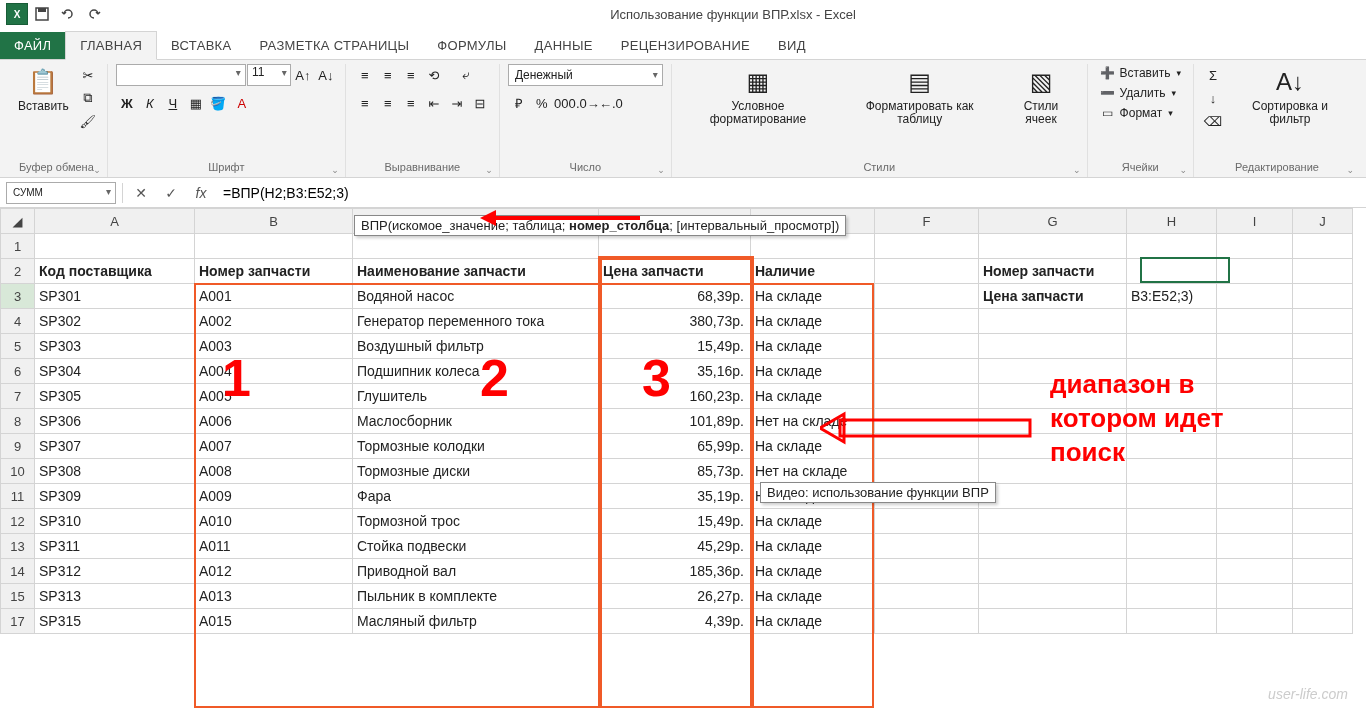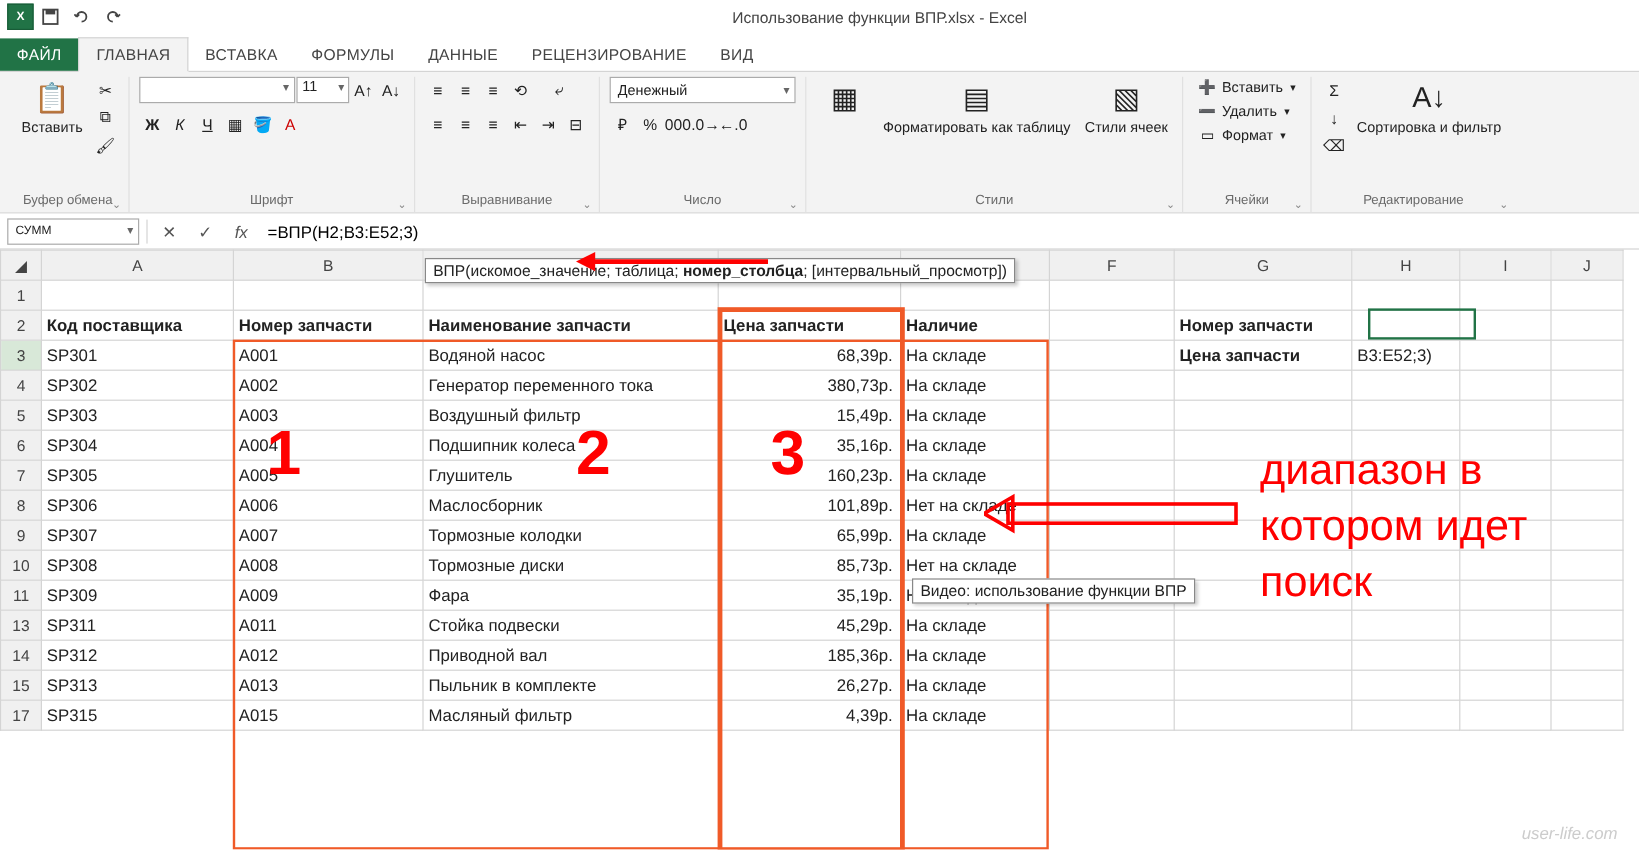--- a/index.html
+++ b/index.html
@@ -44,21 +44,21 @@
 .sheet th.rowhdr.active { background: #d8e8d8; }
 .colA { width: 160px; } .colB { width: 158px; } .colC { width: 246px; } .colD { width: 152px; } .colE { width: 124px; } .colF { width: 104px; } .colG { width: 148px; } .colH { width: 90px; } .colI { width: 76px; } .colJ { width: 60px; }
 .sheet td.num { text-align: right; padding-right: 6px; }
 .sheet td.hdr { font-weight: bold; }
 .sel-range { position: absolute; border: 2px solid #f05a28; pointer-events: none; }
 .sel-col { position: absolute; border: 4px solid #f05a28; pointer-events: none; }
 .active-cell { position: absolute; border: 2px solid #217346; pointer-events: none; }
 .tooltip { position: absolute; background: #fff; border: 1px solid #888; padding: 2px 6px; font-size: 13px; box-shadow: 2px 2px 3px rgba(0,0,0,.2); }
 .func-hint { position: absolute; background: #fff; border: 1px solid #888; padding: 2px 6px; font-size: 13px; box-shadow: 2px 2px 3px rgba(0,0,0,.2); }
 .anno-num { position: absolute; color: #f00; font-size: 52px; font-weight: bold; pointer-events: none; }
-.anno-text { position: absolute; color: #f00; font-size: 36px; font-weight: normal; line-height: 1.3; pointer-events: none; }
+.anno-text { position: absolute; color: #f00; font-size: 26px; font-weight: bold; line-height: 1.3; pointer-events: none; }
 .anno-arrow { position: absolute; pointer-events: none; }
 .watermark { position: absolute; right: 18px; bottom: 6px; color: #ccc; font-size: 14px; font-style: italic; text-shadow: 0 0 2px #fff; }
 .menu-item { display: flex; align-items: center; gap: 4px; padding: 1px 4px; font-size: 12px; }
 .menu-item .mi-ico { width: 16px; height: 16px; display: inline-flex; align-items: center; justify-content: center; font-size: 12px; }
 svg { display: block; }
 </style>
 </head>
 <body>
 
 <div class="titlebar">
@@ -83,20 +83,21 @@
         </svg>
       </div>
   </div>
   <div class="title">Использование функции ВПР.xlsx - Excel</div>
 </div>
 
 <div class="tabs">
   <div class="tab file">ФАЙЛ</div>
   <div class="tab active">ГЛАВНАЯ</div>
   <div class="tab">ВСТАВКА</div>
+  <div class="tab">РАЗМЕТКА СТРАНИЦЫ</div>
   <div class="tab">ФОРМУЛЫ</div>
   <div class="tab">ДАННЫЕ</div>
   <div class="tab">РЕЦЕНЗИРОВАНИЕ</div>
   <div class="tab">ВИД</div>
 </div>
 
 <div class="ribbon">
 
   <div class="group">
     <div class="group-body">
@@ -172,20 +173,21 @@
         <div class="small-btn">←.0</div>
       </div>
     </div>
     <div class="group-label">Число</div>
   </div>
 
   <div class="group">
     <div class="group-body">
       <div class="big-btn">
         <div class="ico">▦</div>
+        <div class="lbl">Условное форматирование</div>
       </div>
       <div class="big-btn">
         <div class="ico">▤</div>
         <div class="lbl">Форматировать как таблицу</div>
       </div>
       <div class="big-btn">
         <div class="ico">▧</div>
         <div class="lbl">Стили ячеек</div>
       </div>
     </div>
@@ -408,20 +410,33 @@
           <td>Фара</td>
           <td class="num">35,19р.</td>
           <td>На складе</td>
           <td></td>
           <td></td>
           <td></td>
           <td></td>
           <td></td>
         </tr>
         <tr>
+          <th class="rowhdr">12</th>
+          <td>SP310</td>
+          <td>A010</td>
+          <td>Тормозной трос</td>
+          <td class="num">15,49р.</td>
+          <td>На складе</td>
+          <td></td>
+          <td></td>
+          <td></td>
+          <td></td>
+          <td></td>
+        </tr>
+        <tr>
           <th class="rowhdr">13</th>
           <td>SP311</td>
           <td>A011</td>
           <td>Стойка подвески</td>
           <td class="num">45,29р.</td>
           <td>На складе</td>
           <td></td>
           <td></td>
           <td></td>
           <td></td>

